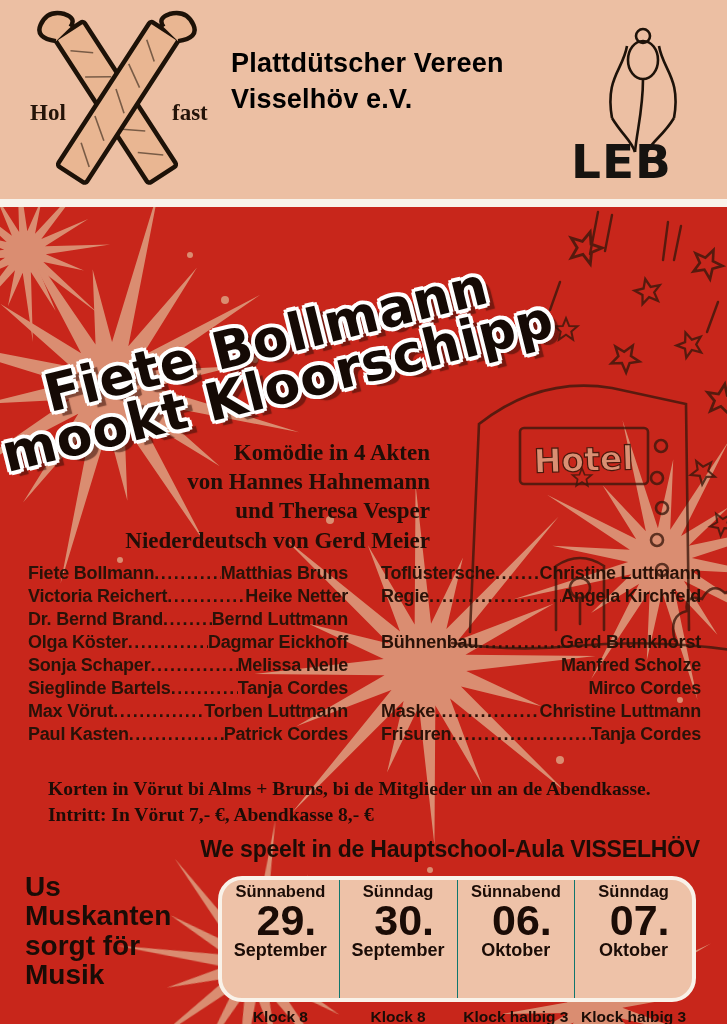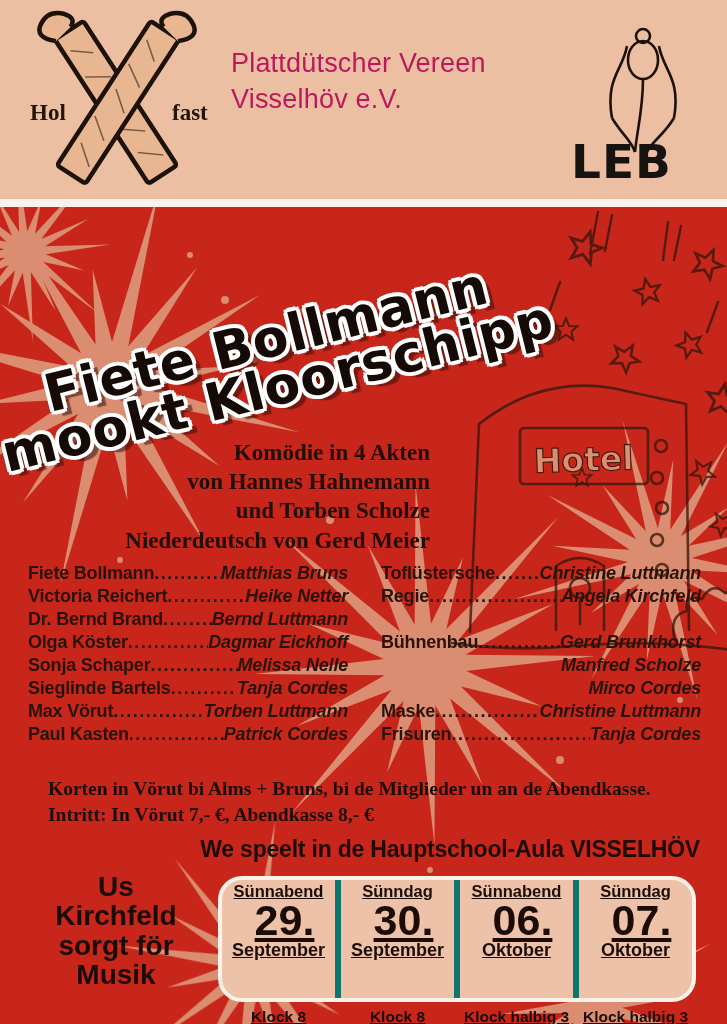--- a/index.html
+++ b/index.html
@@ -9,21 +9,21 @@
     font-family:"Liberation Sans",sans-serif;
   }
   
   .header{
     position:absolute;top:0;left:0;width:727px;height:199px;
     background:#ecbfa3;border-bottom:8px solid #f8f2ea;box-sizing:content-box;z-index:3;
   }
   .holfast{position:absolute;left:12px;top:8px;}
   .org-block{
     position:absolute;left:231px;top:46px;width:330px;
-    font-weight:normal;font-size:27px;line-height:1.33;color:#be185d;letter-spacing:.2px;
+    font-weight:bold;font-size:27px;line-height:1.33;color:#000000;letter-spacing:.2px;
   }
   .coop{
     position:absolute;left:284px;top:140px;width:280px;
     font-size:20.5px;color:#33302e;
   }
   .leb{position:absolute;left:563px;top:18px;}
   
   .art{position:absolute;left:0;top:0;z-index:1;pointer-events:none;}
   
   .title{
@@ -51,50 +51,50 @@
   .cast{
     position:absolute;top:562px;width:320px;z-index:2;
     font-size:18px;font-weight:bold;line-height:23px;color:#2a1208;letter-spacing:-.2px;
   }
   .cast-left{left:28px;}
   .cast-right{left:381px;}
   .crow{display:flex;align-items:baseline;height:23px;}
   .crow .role{white-space:nowrap;}
   .crow .lead{flex:1;overflow:hidden;white-space:nowrap;min-width:6px;}
   .crow .lead::after{content:"...................................................";letter-spacing:1.5px;}
-  .crow .aname{white-space:nowrap;font-style:italic;}
+  .crow .aname{white-space:nowrap;}
   .crow.solo{justify-content:flex-end;}
   .cgap{height:23px;}
   
   .tickets{
     position:absolute;left:28px;top:776px;width:690px;z-index:2;
     font-family:"Liberation Serif",serif;font-weight:bold;
     font-size:19.5px;line-height:1.34;color:#1d0c06;margin-left:20px;
   }
   
   .venue{
     position:absolute;right:27px;top:836px;z-index:2;
     font-weight:bold;font-size:23px;color:#1d0c06;letter-spacing:-.2px;white-space:nowrap;
   }
   
   .music{
     position:absolute;left:25px;top:872px;width:182px;z-index:2;
-    text-align:center;font-weight:bold;font-size:28px;line-height:1.05;color:#190c06;
+    font-weight:bold;font-size:28px;line-height:1.05;color:#190c06;
   }
   
   .dates{
     position:absolute;left:218px;top:876px;width:478px;height:126px;z-index:2;
     background:#eec2a8;border:4px solid #f9f2e9;border-radius:24px;
     display:flex;box-sizing:border-box;
   }
   .date-col{
     flex:1;display:flex;flex-direction:column;align-items:center;justify-content:flex-start;
-    padding:2px 0;color:#1b0c06;text-align:center;text-decoration:underline;
-  }
-  .date-col + .date-col{border-left:6px solid #0f766e;}
+    padding:2px 0;color:#1b0c06;text-align:center;
+  }
+  .date-col + .date-col{border-left:1px solid #0f766e;}
   .d-day{font-weight:bold;font-size:16.5px;line-height:1.1;}
   .d-num{font-weight:bold;font-size:43px;line-height:.95;font-family:"Liberation Sans",sans-serif;margin-left:12px;}
   .d-month{font-weight:bold;font-size:18px;line-height:1.05;}
   .d-time{font-weight:bold;font-size:15.5px;line-height:1.2;white-space:nowrap;margin-top:48px;}
 </style>
 </head>
 <body>
 
 <div class="poster">
 
@@ -207,21 +207,21 @@
   </svg>
 
   <div class="title">
     <div class="tline">Fiete Bollmann</div>
     <div class="tline tline2">mookt Kloorschipp</div>
   </div>
 
   <div class="subtitle">
     <div>Komödie in 4 Akten</div>
     <div>von Hannes Hahnemann</div>
-    <div>und Torben Scholze</div>
+    <div>und Theresa Vesper</div>
     <div>Niederdeutsch von Gerd Meier</div>
   </div>
 
   <div class="cast cast-left">
     <div class="crow">
       <span class="role">Fiete Bollmann</span>
         <span class="lead"></span>
         <span class="aname">Matthias Bruns</span>
     </div>
     <div class="crow">
@@ -298,21 +298,21 @@
 
   <div class="tickets">
     <div>Korten in Vörut bi Alms + Bruns, bi de Mitglieder un an de Abendkasse.</div>
     <div>Intritt: In Vörut 7,- €, Abendkasse 8,- €</div>
   </div>
 
   <div class="venue">We speelt in de Hauptschool-Aula VISSELHÖV</div>
 
   <div class="music">
     <div>Us</div>
-    <div>Kirchfeld</div>
+    <div>Muskanten</div>
     <div>sorgt för</div>
     <div>Musik</div>
   </div>
 
   <div class="dates">
     <div class="date-col">
       <div class="d-day">Sünnabend</div>
       <div class="d-num">29.</div>
       <div class="d-month">September</div>
       <div class="d-time">Klock 8</div>

